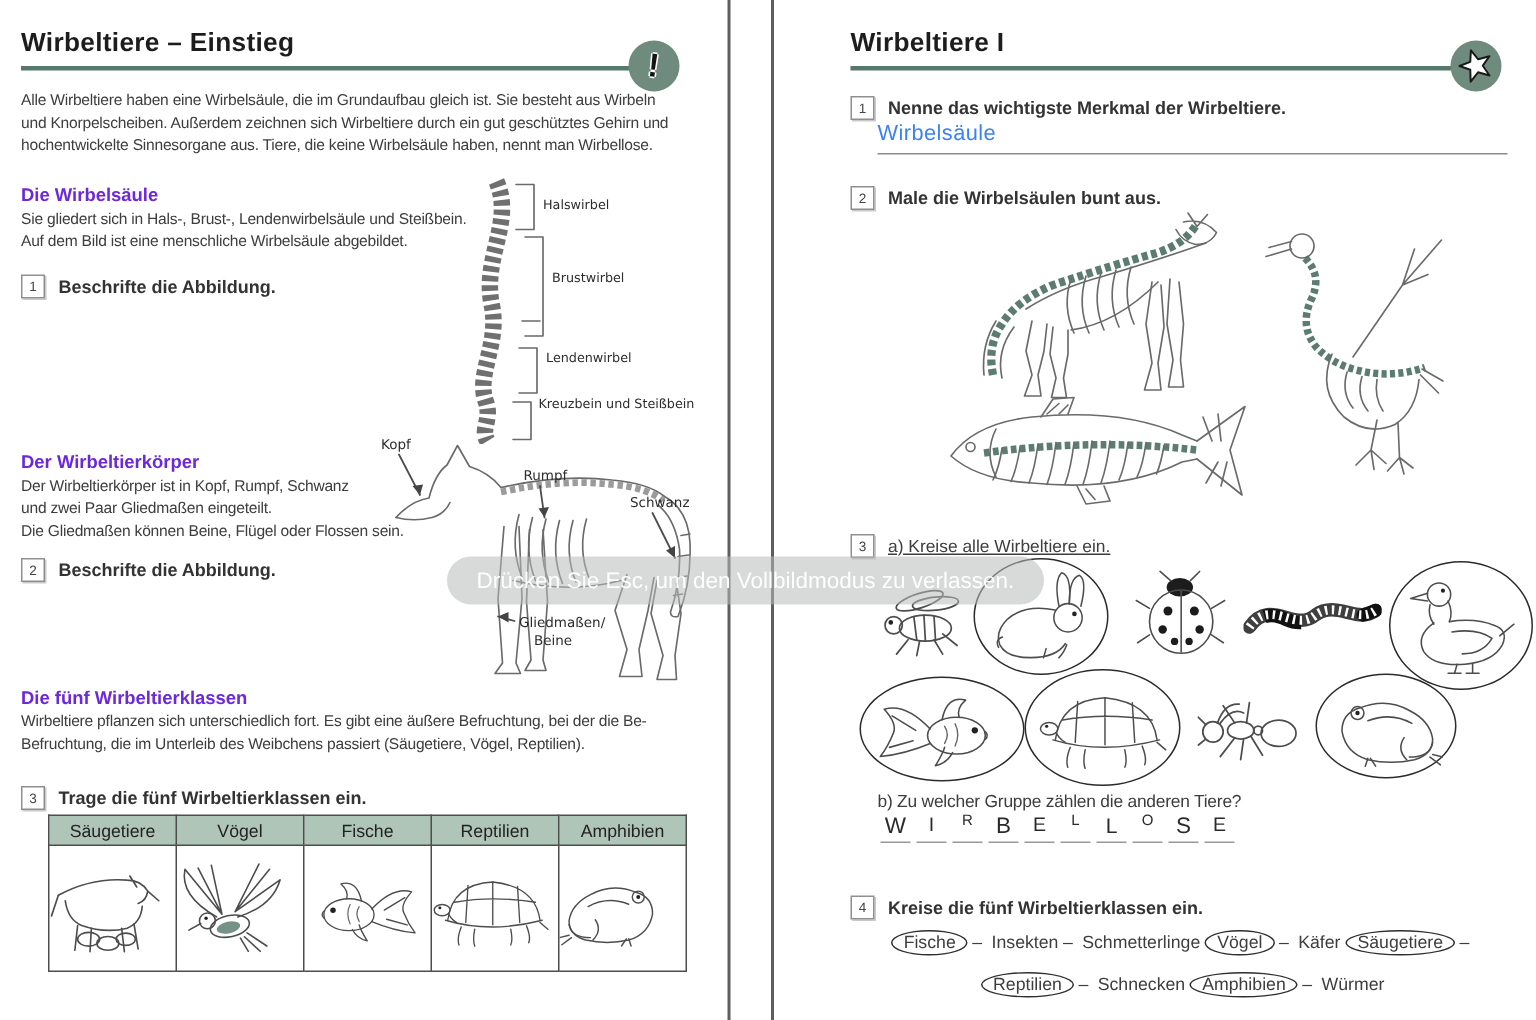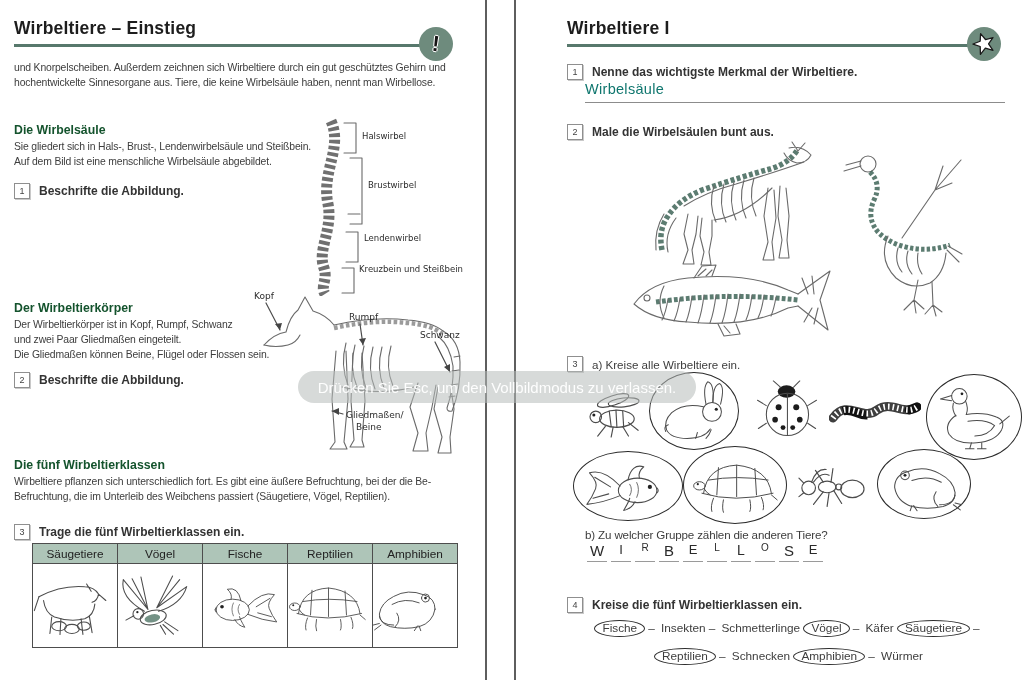--- a/index.html
+++ b/index.html
@@ -8,28 +8,28 @@
   .vline{position:absolute;top:0;width:2px;height:680px;background:#5e5e5e;}
   .abs{position:absolute;}
   .title{position:absolute;top:18px;margin:0;font-size:17.5px;font-weight:bold;color:#1d1d1d;
          font-family:"Liberation Sans",sans-serif;letter-spacing:.2px;}
   .rule{position:absolute;top:44px;height:2.5px;background:#57786c;}
   .badge{position:absolute;top:27px;width:34px;height:34px;border-radius:50%;background:#6e8b7d;
          display:flex;align-items:center;justify-content:center;}
   .excl{font-size:22px;font-weight:bold;color:#141414;transform:rotate(7deg);
         text-shadow:1px 0 0 #fff,-1px 0 0 #fff,0 1px 0 #fff,0 -1px 0 #fff;}
   .body-text{position:absolute;font-size:10.4px;line-height:15.2px;letter-spacing:-0.15px;color:#3d3d3d;}
-  .sec-h{position:absolute;font-size:12.3px;font-weight:bold;color:#14532d;}
+  .sec-h{position:absolute;font-size:12.3px;font-weight:bold;color:#6d28d9;}
   .task{position:absolute;display:flex;align-items:center;gap:9px;}
   .tnum{width:14px;height:14px;border:1px solid #8f8f8f;background:#fff;box-shadow:1px 1px 0 #c9c9c9;
         font-size:9px;color:#444;display:flex;align-items:center;justify-content:center;}
   .ttext{font-size:12px;font-weight:bold;color:#333;}
-  .ttext.normal{font-weight:normal;color:#3d3d3d;font-size:11.6px;}
+  .ttext.normal{font-weight:normal;color:#3d3d3d;font-size:11.6px;text-decoration:underline;}
   .hand{color:#2c2c2c;}
-  .answer{position:absolute;font-size:14.5px;color:#0f766e;letter-spacing:.3px;}
+  .answer{position:absolute;font-size:14.5px;color:#3b82f6;letter-spacing:.3px;}
   .uline{position:absolute;height:1px;background:#8c8c8c;}
   .wtable{position:absolute;left:32px;top:543px;border-collapse:collapse;table-layout:fixed;}
   .wtable th{width:84px;height:17px;background:#aec5b8;border:1.5px solid #4d4d4d;
              font-size:11.8px;font-weight:normal;color:#222;padding:1px 0;}
   .wtable td{height:83px;border:1.5px solid #4d4d4d;background:#fff;text-align:center;vertical-align:middle;padding:0;}
   .animal{position:absolute;display:flex;align-items:center;justify-content:center;}
   .animal.circled{border:1.7px solid #2b2b2b;border-radius:50%;}
   .lrow{position:absolute;left:587px;top:542px;display:flex;gap:4px;}
   .lrow .slot{display:inline-block;width:20px;text-align:center;border-bottom:1.5px solid #9a9a9a;
               padding-bottom:2px;color:#2a2a2a;font-weight:500;}
@@ -161,20 +161,21 @@
   <div class="vline" style="left:514px"></div>
 
   <section>
     <h1 class="title" style="left:14px">Wirbeltiere – Einstieg</h1>
     <div class="rule" style="left:14px;width:406px"></div>
     <div class="badge" style="left:419px">
       <span class="excl">!</span>
     </div>
 
     <div class="body-text" style="left:14px;top:60px;white-space:nowrap">
+      <span style="display:block">Alle Wirbeltiere haben eine Wirbelsäule, die im Grundaufbau gleich ist. Sie besteht aus Wirbeln</span>
       <span style="display:block">und Knorpelscheiben. Außerdem zeichnen sich Wirbeltiere durch ein gut geschütztes Gehirn und</span>
       <span style="display:block">hochentwickelte Sinnesorgane aus. Tiere, die keine Wirbelsäule haben, nennt man Wirbellose.</span>
     </div>
 
     <div class="sec-h" style="left:14px;top:123px">Die Wirbelsäule</div>
     <div class="body-text" style="left:14px;top:139px;white-space:nowrap">
       <span style="display:block">Sie gliedert sich in Hals-, Brust-, Lendenwirbelsäule und Steißbein.</span>
       <span style="display:block">Auf dem Bild ist eine menschliche Wirbelsäule abgebildet.</span>
     </div>
 

